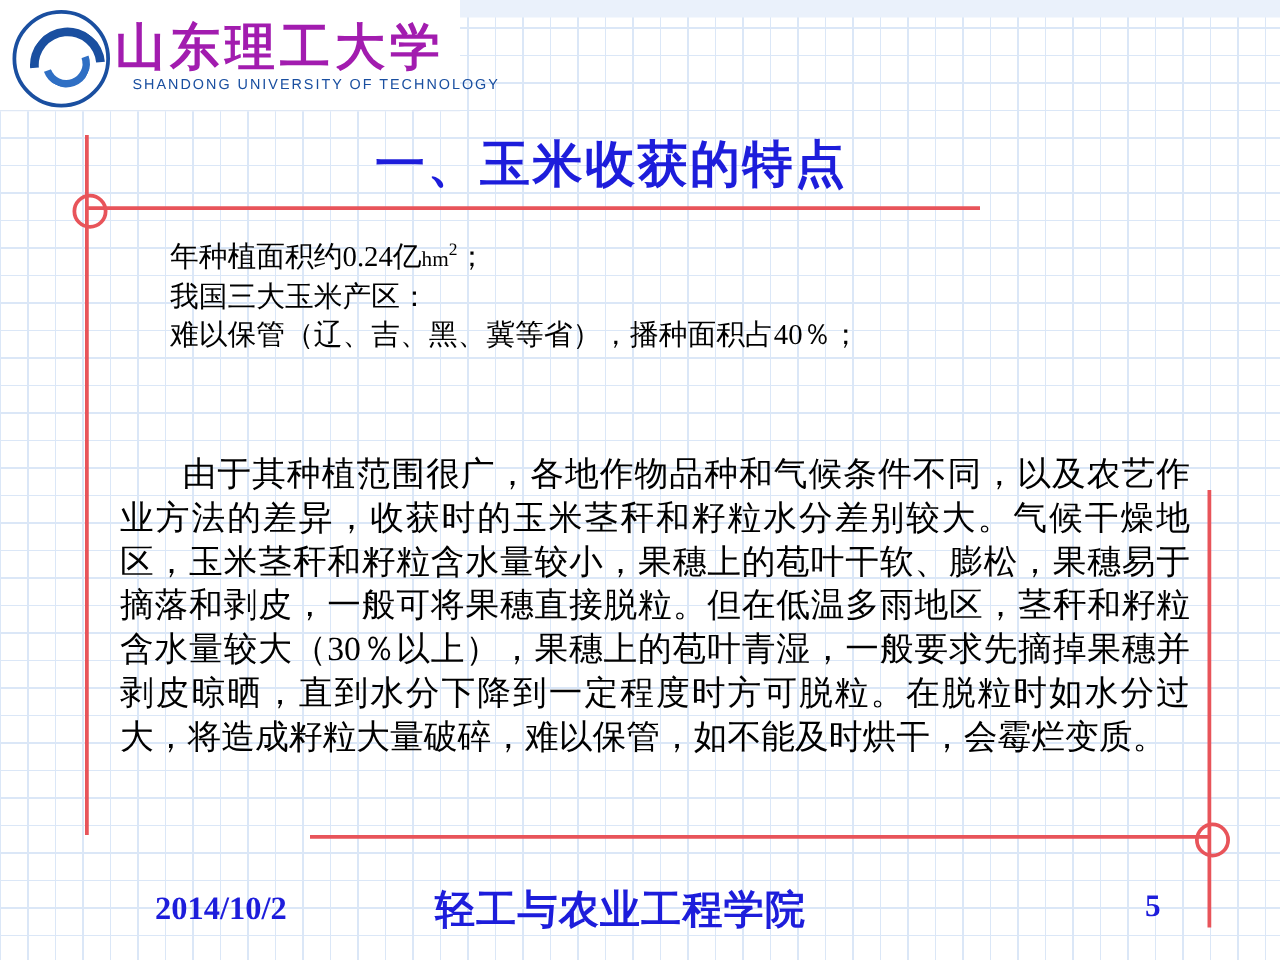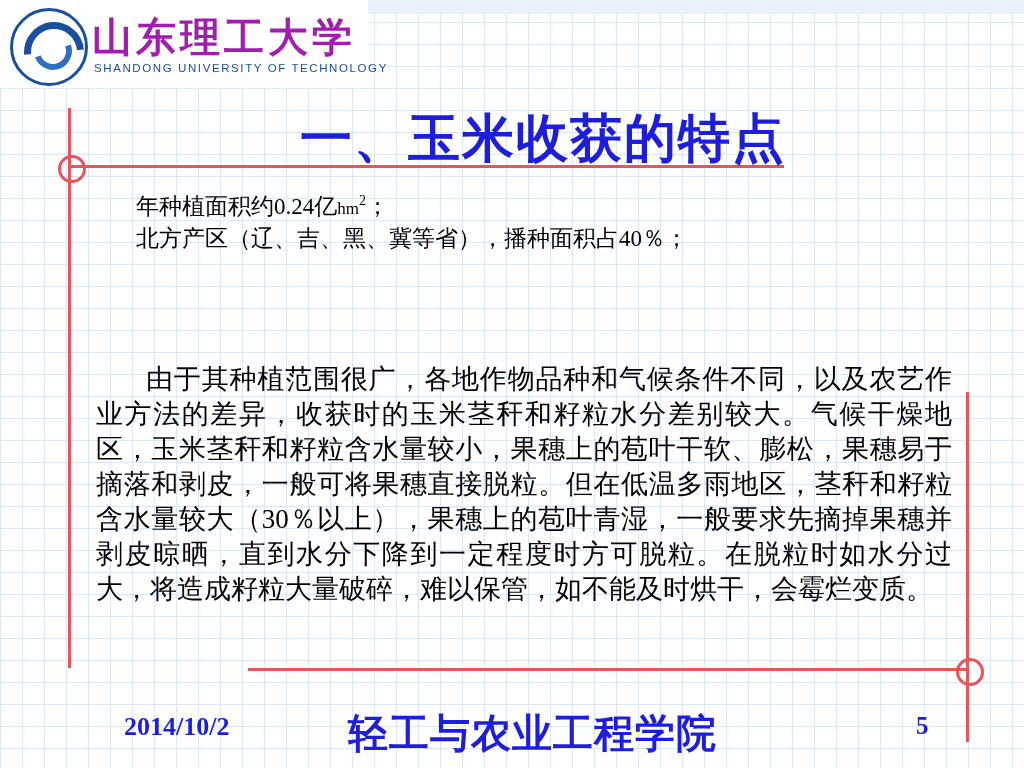--- a/index.html
+++ b/index.html
@@ -111,33 +111,33 @@
     left: 92px; top: 10px;
     font-family: "Liberation Serif", serif;
     font-size: 40px;
     font-weight: bold;
     letter-spacing: 4px;
     color: #a21caf;
     white-space: nowrap;
   }
   .logo-en {
     position: absolute;
-    left: 94px; top: 62px;
+    left: 106px; top: 62px;
     font-size: 11.5px;
     letter-spacing: 1.6px;
     color: #1a4fa0;
     white-space: nowrap;
   }
 
   
   .slide-title {
     position: absolute;
     left: 300px; top: 104px;
     font-family: "Liberation Serif", serif;
-    font-size: 52px;
+    font-size: 40px;
     font-weight: bold;
     color: #1d1ddb;
     letter-spacing: 2px;
     white-space: nowrap;
   }
 
   
   .body-indented {
     position: absolute;
     left: 136px; top: 186px;
@@ -176,21 +176,21 @@
     left: 124px; top: 712px;
     font-family: "Liberation Serif", serif;
     font-size: 26px;
     font-weight: bold;
     color: #1d1ddb;
   }
   .footer-org {
     position: absolute;
     left: 348px; top: 706px;
     font-family: "Liberation Serif", serif;
-    font-size: 40px;
+    font-size: 32px;
     font-weight: bold;
     color: #1d1ddb;
     letter-spacing: 1px;
   }
   .footer-page {
     position: absolute;
     left: 916px; top: 712px;
     font-family: "Liberation Serif", serif;
     font-size: 25px;
     font-weight: bold;
@@ -218,21 +218,22 @@
       <div class="swirl2"></div>
     </div>
     <div class="logo-cn">山东理工大学</div>
     <div class="logo-en">SHANDONG  UNIVERSITY  OF  TECHNOLOGY</div>
   </div>
 
   <div class="slide-title">一、玉米收获的特点</div>
 
   <div class="body-indented">
     <div class="line"><span>年种植面积约0.24亿</span><span class="unit-small">hm</span><span class="sup">2</span><span>；</span></div>
-    <div class="line">北方产区（辽、吉、黑、冀等省），播种面积占40％；</div>
+    <div class="line">我国三大玉米产区：</div>
+    <div class="line">难以保管（辽、吉、黑、冀等省），播种面积占40％；</div>
   </div>
 
   <div class="para">由于其种植范围很广，各地作物品种和气候条件不同，以及农艺作业方法的差异，收获时的玉米茎秆和籽粒水分差别较大。气候干燥地区，玉米茎秆和籽粒含水量较小，果穗上的苞叶干软、膨松，果穗易于摘落和剥皮，一般可将果穗直接脱粒。但在低温多雨地区，茎秆和籽粒含水量较大（30％以上），果穗上的苞叶青湿，一般要求先摘掉果穗并剥皮晾晒，直到水分下降到一定程度时方可脱粒。在脱粒时如水分过大，将造成籽粒大量破碎，难以保管，如不能及时烘干，会霉烂变质。</div>
 
   <div class="footer-date">2014/10/2</div>
   <div class="footer-org">轻工与农业工程学院</div>
   <div class="footer-page">5</div>
 
 </div>
 

